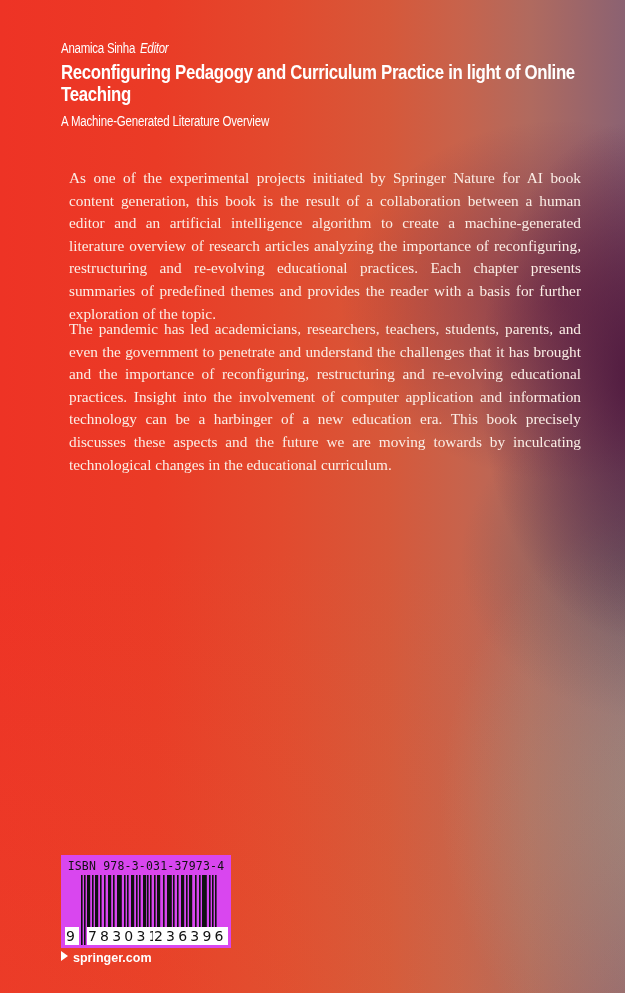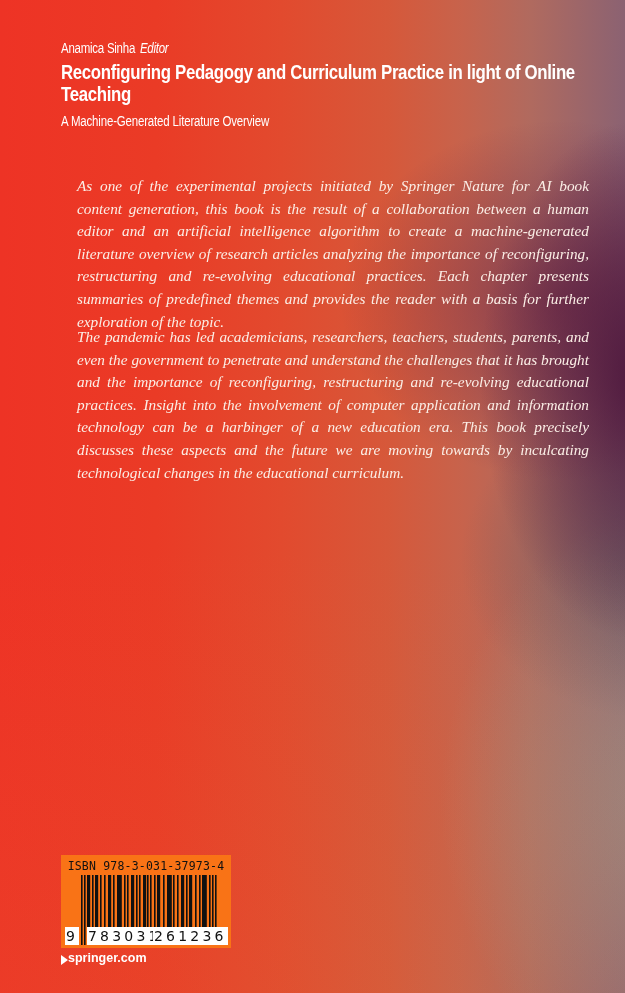--- a/index.html
+++ b/index.html
@@ -31,42 +31,42 @@
     font-weight: bold; font-size: 20.5px; line-height: 22px; letter-spacing: -0.4px;
     transform: scaleX(0.82); transform-origin: left; margin: 0;
   }
   .subtitle {
     position: absolute; left: 61px; top: 113px; color: #fff; font-size: 14px;
     letter-spacing: -0.2px; transform: scaleX(0.82); transform-origin: left;
   }
   .blurb {
     position: absolute; left: 61px; width: 512px; color: #fbeee6;
     font-family: "Liberation Serif", serif; font-size: 15.3px; line-height: 22.6px;
-    text-align: justify; text-align-last: left; margin: 16px; font-style: italic;
+    text-align: justify; text-align-last: left; margin: 8px;
   }
   .p1 { top: 159px; }
   .p2 { top: 310px; }
   .isbn-box {
     position: absolute; left: 61px; top: 855px; width: 170px; height: 93px;
-    background: #f97316; box-sizing: border-box;
+    background: #d946ef; box-sizing: border-box;
   }
   .isbn-text {
     position: absolute; left: 0; top: 4px; width: 170px; text-align: center;
     font-family: "DejaVu Sans Mono", monospace; font-size: 11.5px; color: #111; letter-spacing: 0.2px;
   }
   .barcode {
     position: absolute; left: 10px; top: 20px; width: 155px; height: 70px;
   }
   .barcode-digits {
     position: absolute; top: 72px; font-family: "DejaVu Sans", sans-serif; font-size: 14px; color: #111;
     background: #fff; line-height: 18px; padding: 0 1px; letter-spacing: 3.2px;
   }
   .springer-link {
     position: absolute; left: 61px; top: 951px; color: #fff; font-weight: bold;
-    font-size: 12.5px; text-decoration: none; display: flex; align-items: flex-end; 
+    font-size: 12.5px; text-decoration: none; display: flex; align-items: flex-start; gap: 5px;
   }
   .tri { width: 0; height: 0; border-left: 7px solid #fff; border-top: 5px solid transparent; border-bottom: 5px solid transparent; }
 </style>
 </head>
 <body>
 
 <div class="cover"></div>
 
 <div class="editor-line">
   <span>Anamica Sinha</span><span class="role">Editor</span>
@@ -113,19 +113,19 @@
         <rect x="124" y="0" width="1.6" height="60"></rect>
       <rect x="128" y="0" width="1.6" height="60"></rect>
         <rect x="131" y="0" width="4.8" height="60"></rect>
       <rect x="138" y="0" width="1.6" height="60"></rect>
         <rect x="141" y="0" width="1.6" height="70"></rect>
       <rect x="144" y="0" width="1.6" height="70"></rect>
     </g>
   </svg>
   <span class="barcode-digits" style="left:4px;">9</span>
   <span class="barcode-digits" style="left:26px;">783031</span>
-  <span class="barcode-digits" style="left:92px;">261236</span>
+  <span class="barcode-digits" style="left:92px;">236396</span>
 </div>
 
 <a class="springer-link">
   <span class="tri"></span>
   <span>springer.com</span>
 </a>
 
 </body></html>

